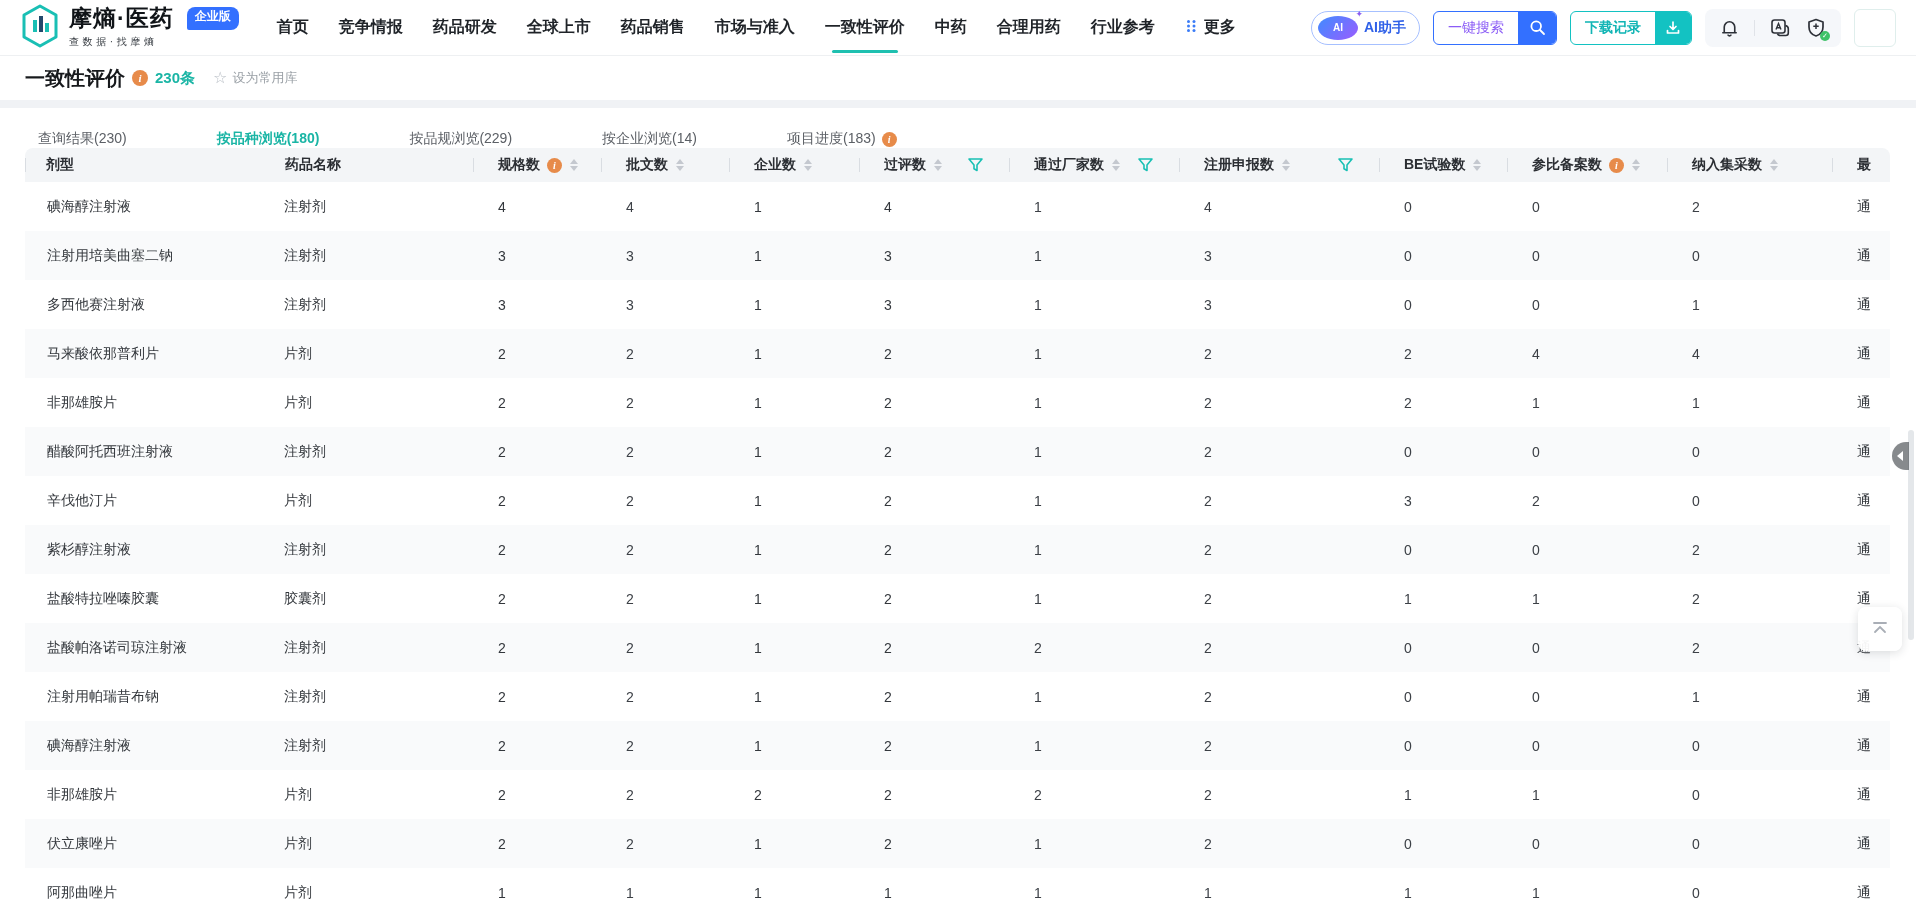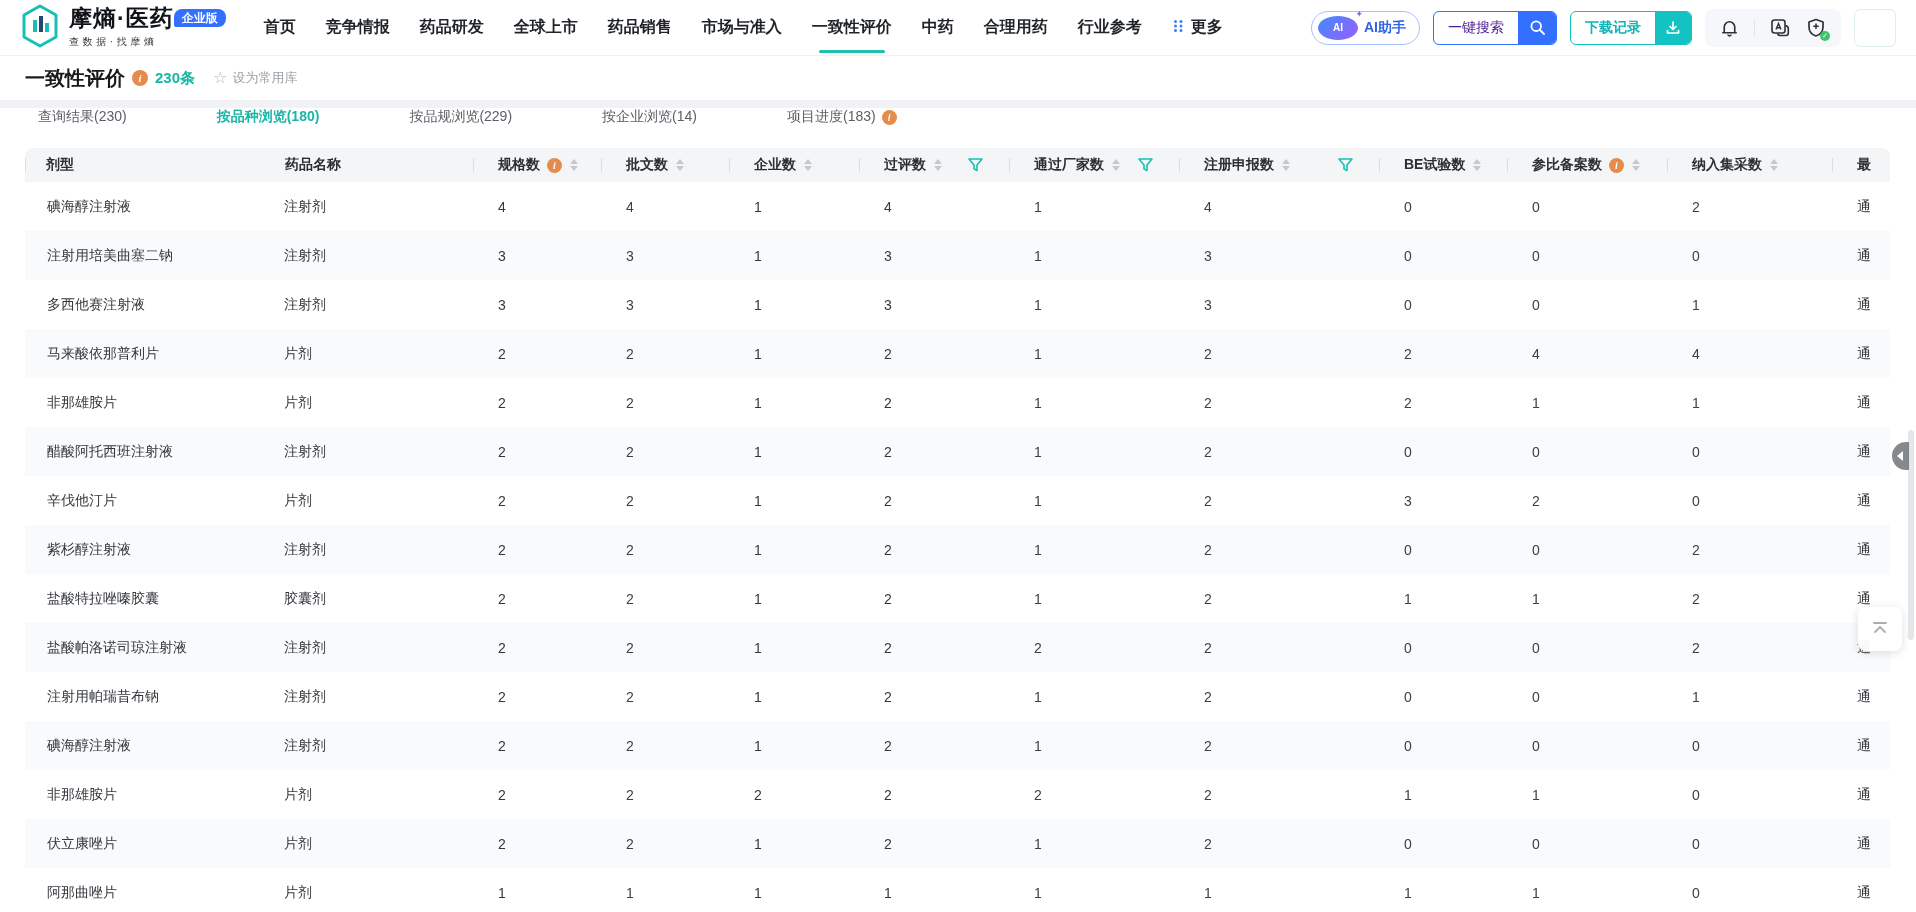--- a/index.html
+++ b/index.html
@@ -5,21 +5,21 @@
   * { box-sizing: border-box; margin: 0; padding: 0; }
   html,body { width:1916px; height:912px; overflow:hidden; background:#fff;
     font-family:"Liberation Sans","DejaVu Sans",sans-serif; color:#33373c; }
   .app { position:relative; width:1916px; height:912px; background:#fff; }
 
   
   .navbar { position:absolute; top:0; left:0; right:0; height:56px; display:flex;
     align-items:center; padding:0 20px; border-bottom:1px solid #eef0f2; background:#fff; z-index:3;}
   .logo { display:flex; align-items:center; gap:9px; cursor:pointer; }
   .logo-txt { display:flex; flex-direction:column; }
-  .logo-row { display:flex; align-items:center; gap:0; }
+  .logo-row { display:flex; gap:13px; }
   .logo-name { font-size:23px; font-weight:800; color:#101418; letter-spacing:1px; line-height:1; }
   .badge { background:#3370ff; color:#fff; font-size:12px; font-weight:600;
     padding:3px 8px; border-radius:8px 8px 8px 2px; line-height:1; }
   .logo-tag { font-size:10px; color:#3c4147; letter-spacing:3.6px; margin-top:5px; }
 
   .menu { display:flex; align-items:center; gap:30px; margin-left:38px; height:56px; }
   .nav-item { position:relative; font-size:16px; font-weight:600; color:#1f2328;
     height:56px; display:flex; align-items:center; cursor:pointer; gap:5px; white-space:nowrap; }
   .nav-item.active::after { content:""; position:absolute; left:50%; transform:translateX(-50%);
     bottom:3px; width:66px; height:3px; border-radius:2px; background:#1fc0b0; }
@@ -29,21 +29,21 @@
     display:flex; align-items:center; gap:6px; padding:0 13px 0 6px; cursor:pointer; }
   .ai-circle { width:40px; height:24px; border-radius:50%; position:relative;
     background:linear-gradient(135deg,#3f8cff,#9b5cff); color:#fff; font-size:10px; font-weight:800;
     display:flex; align-items:center; justify-content:center; }
   .ai-circle::after { content:"✦"; position:absolute; top:-7px; right:-5px; color:#8a5cf0; font-size:9px; }
   .btn-ai-label { color:#3061e8; font-weight:700; font-size:14px; }
 
   .btn-split { height:34px; border-radius:6px; display:flex; overflow:hidden; background:#fff; cursor:pointer; }
   .btn-search { border:1px solid #3370ff; }
   .btn-split .txt { padding:0 14px; font-size:14px; display:flex; align-items:center; }
-  .btn-search .txt { color:#4c1d95; }
+  .btn-search .txt { color:#8b5cf6; }
   .btn-search .seg { width:38px; background:#3370ff; display:flex; align-items:center; justify-content:center; }
   .btn-download { border:1px solid #13c2c2; }
   .btn-download .txt { color:#12b5b5; font-weight:600; }
   .btn-download .seg { width:36px; background:#13c2c2; display:flex; align-items:center; justify-content:center; }
 
   .icon-tray { height:38px; background:#f5f7fa; border-radius:8px; display:flex; align-items:center;
     padding:0 14px; gap:14px; }
   .tray-ic { display:flex; align-items:center; justify-content:center; cursor:pointer; position:relative; }
   .tray-divider { width:1px; height:16px; background:#e0e3e8; }
   .check-dot { position:absolute; right:-3px; bottom:-2px; width:10px; height:10px; border-radius:50%;
@@ -58,21 +58,21 @@
     font-size:11px; font-weight:700; font-style:italic; font-family:"Liberation Serif",serif;
     display:inline-flex; align-items:center; justify-content:center; flex:0 0 auto; }
   .titlebar .info-badge { margin:0 7px 0 7px; }
   .count-text { color:#1ab5a5; font-weight:800; font-size:15px; }
   .fav { margin-left:18px; display:flex; align-items:center; gap:5px; color:#9aa0a6; font-size:13px; cursor:pointer; }
   .fav-star { font-size:16px; color:#b9bfc6; line-height:1; }
 
   .strip { position:absolute; top:100px; left:0; right:0; height:8px; background:#f0f2f5; }
 
   
-  .tabs { position:absolute; top:108px; left:0; right:0; height:40px; display:flex; align-items:flex-start;
+  .tabs { position:absolute; top:108px; left:0; right:0; height:40px; display:flex; align-items:flex-end;
     padding-left:38px; gap:90px; background:#fff; }
   .tab { font-size:14px; color:#5c6066; cursor:pointer; display:flex; align-items:center; gap:6px; white-space:nowrap; }
   .tab.active { color:#1ab5a5; font-weight:800; }
   .tab .info-badge { width:15px; height:15px; font-size:10px; }
 
   
   .table { position:absolute; top:148px; left:25px; width:1865px; }
   .thead, .trow { display:grid;
     grid-template-columns:238px 210px 128px 128px 130px 150px 170px 200px 128px 160px 165px 58px; }
   .thead { height:34px; background:#f3f5f7; border-radius:8px 8px 0 0; font-size:14px; font-weight:700; color:#2b2e33; }

